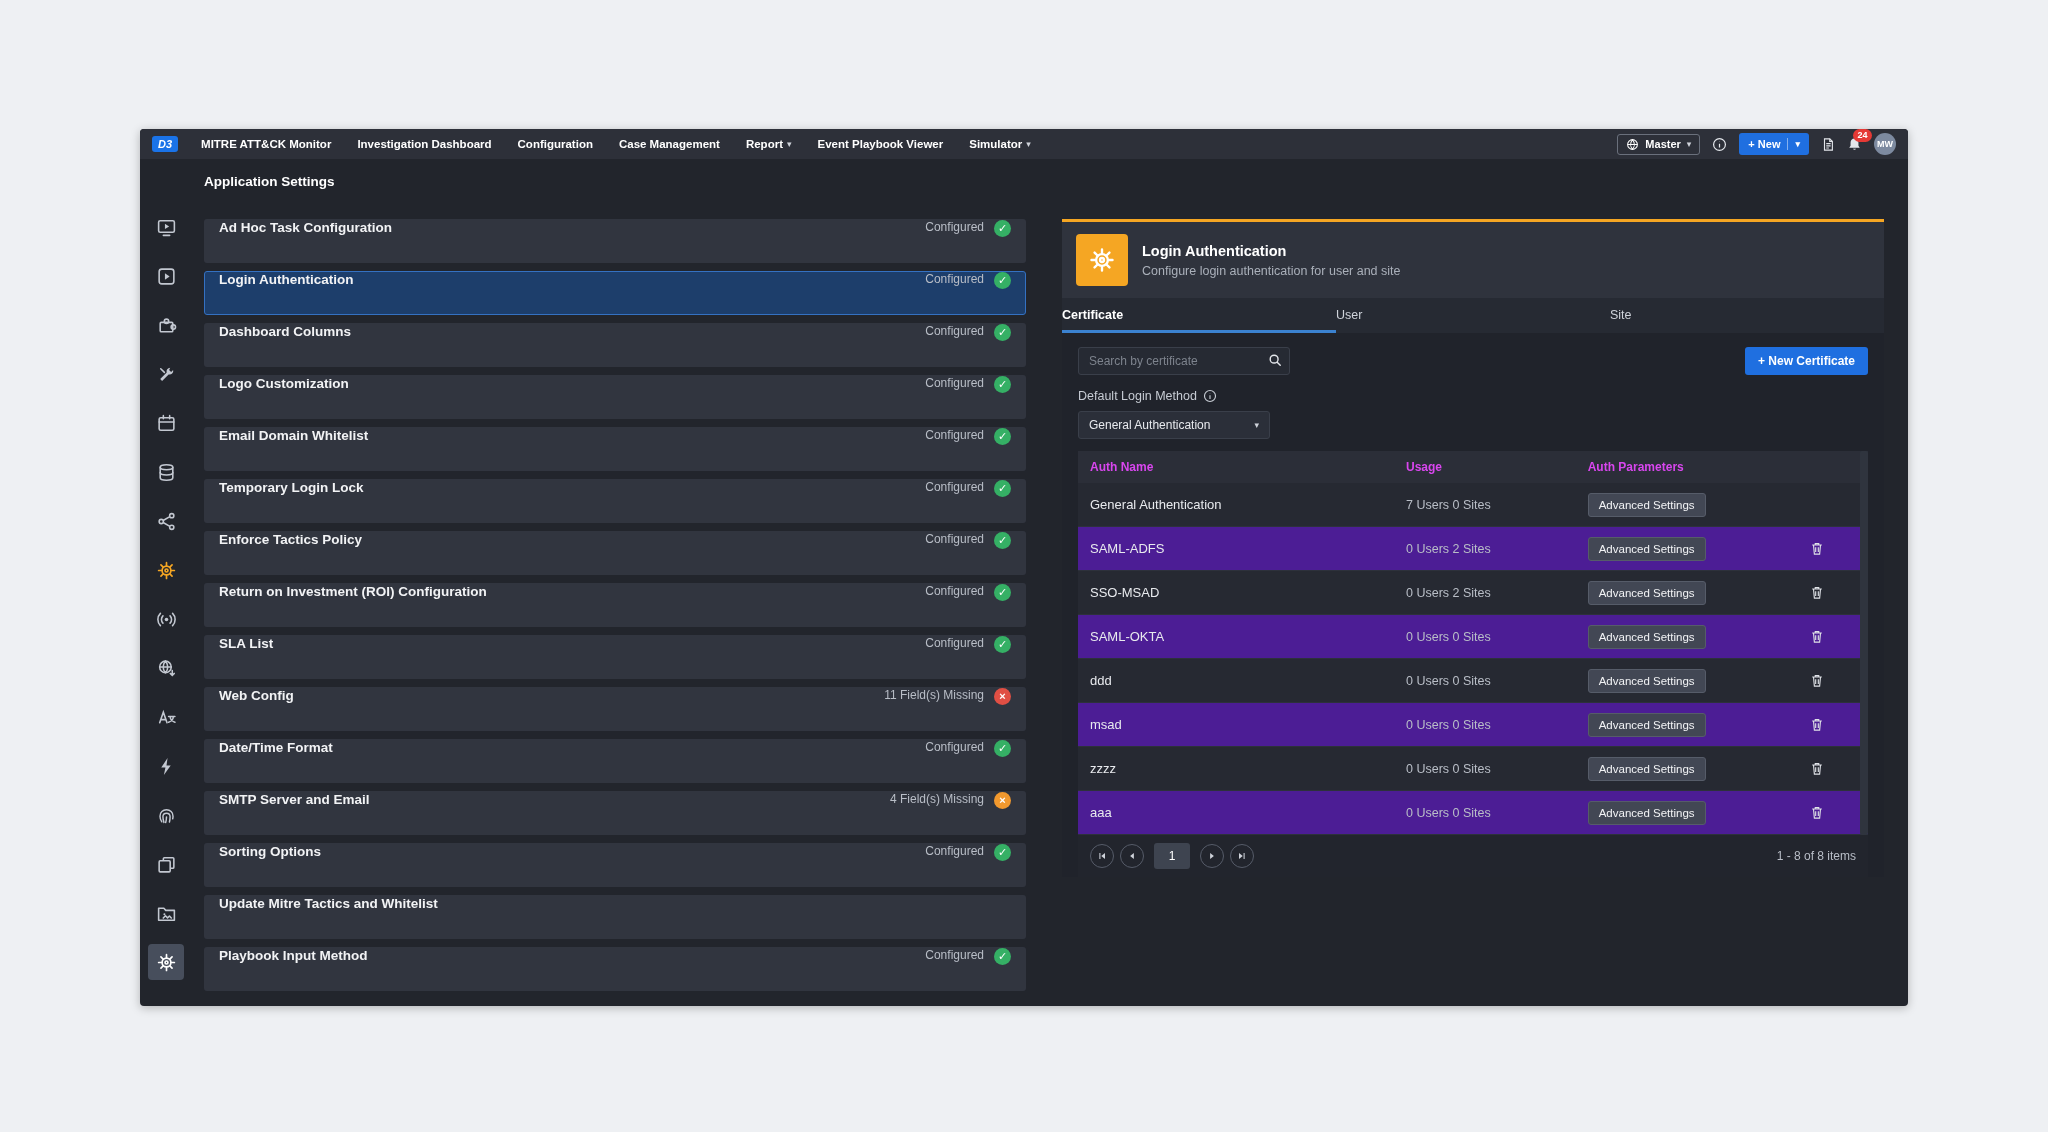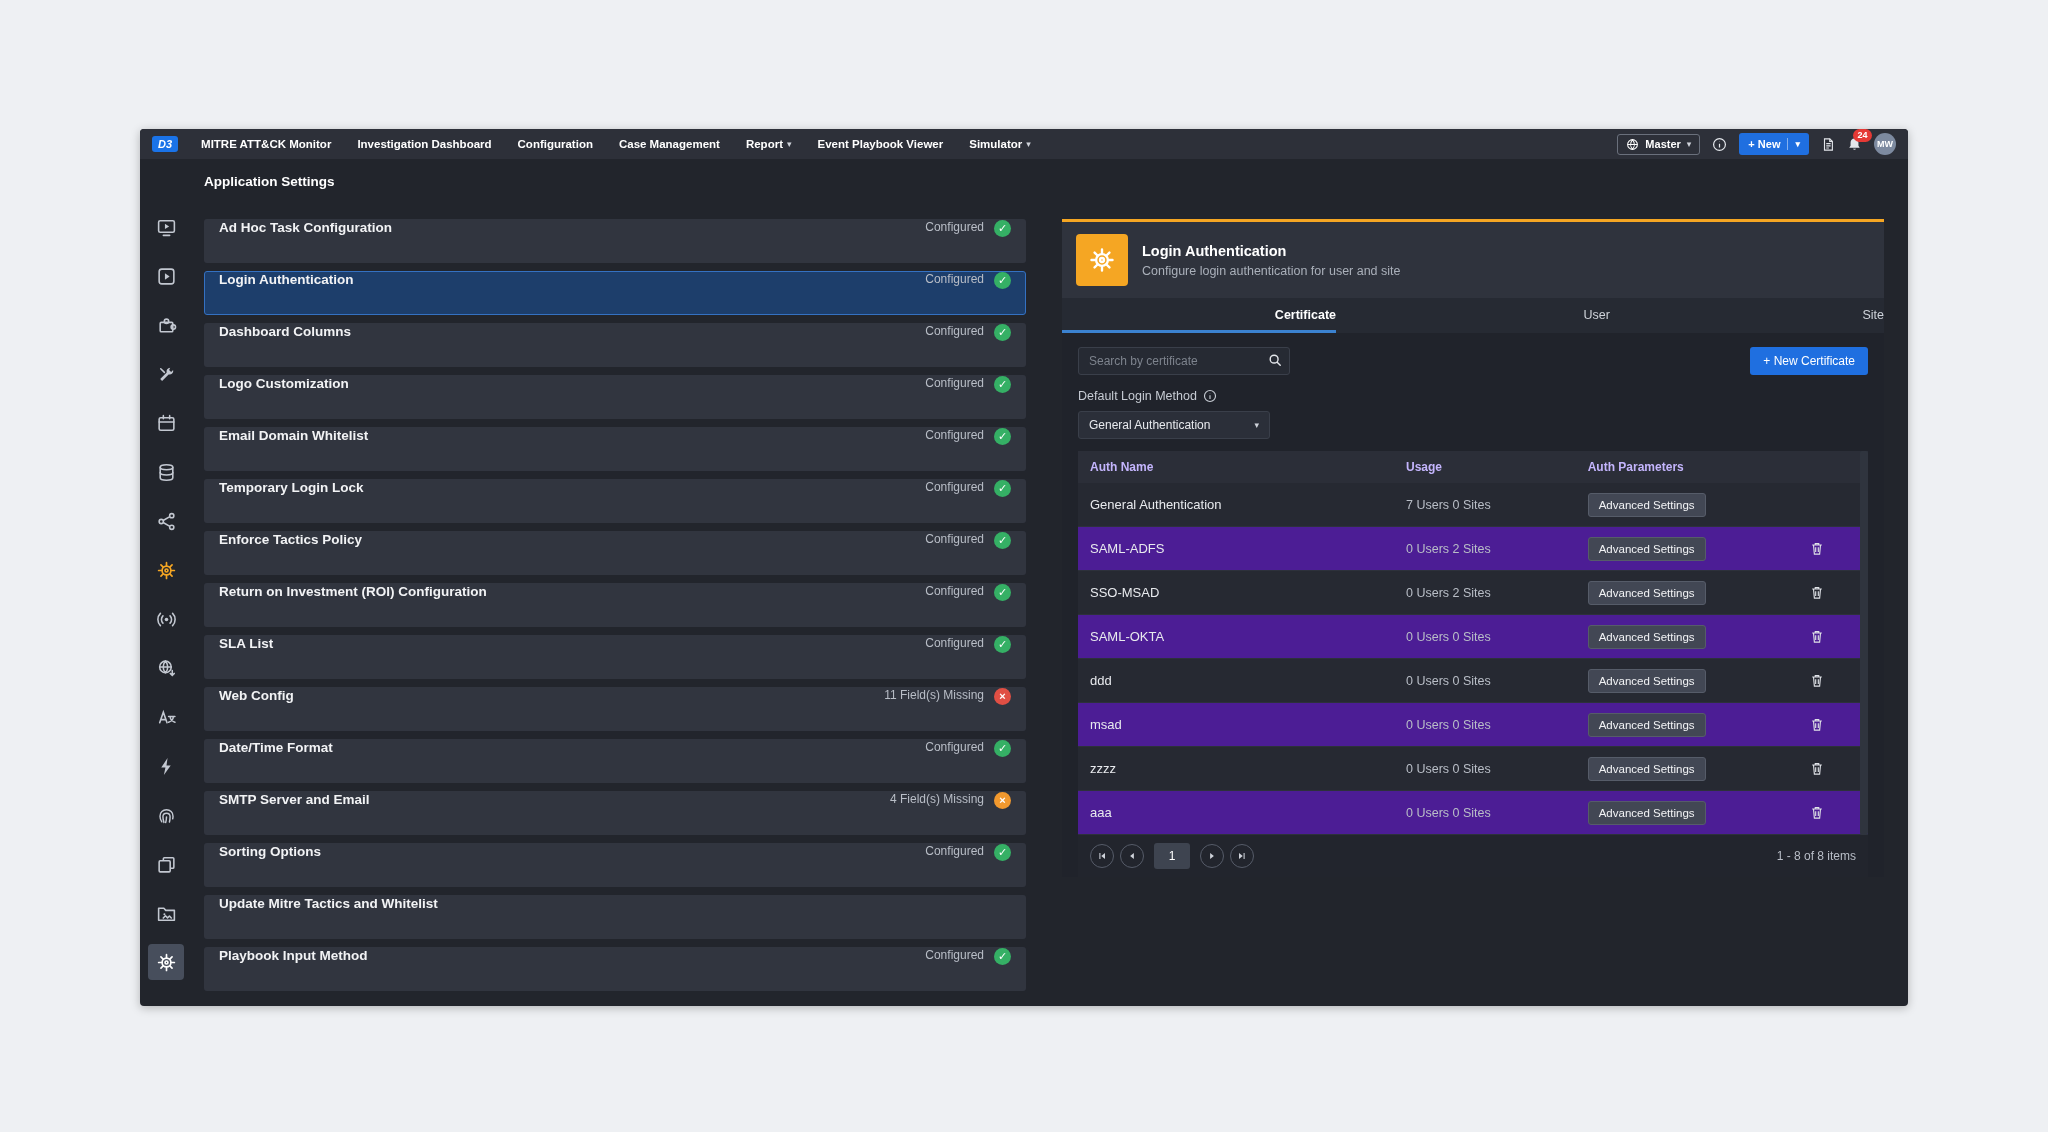--- a/index.html
+++ b/index.html
@@ -49,38 +49,38 @@
   .sicon.err { background:#e04f44; }
   .sicon.warn { background:#f2992e; }
   
   .right-panel { flex:1; align-self:flex-start; border-top:3px solid #f5a623; background:#20232b; display:flex; flex-direction:column; }
   .panel-header { background:#2f333d; display:flex; align-items:center; gap:14px; padding:12px 14px; }
   .panel-gear { width:52px; height:52px; border-radius:4px; background:#f5a623; display:flex; align-items:center; justify-content:center; color:#fff; flex:0 0 auto; }
   .panel-gear svg { width:28px; height:28px; }
   .panel-title { color:#fff; font-size:14.5px; font-weight:bold; margin-bottom:5px; }
   .panel-sub { color:#aab0ba; font-size:12.5px; }
   .tabs { display:flex; background:#262a33; }
-  .tab { flex:1; text-align:right; padding:10px 0 8px; font-size:12.5px; color:#cfd3da; border-bottom:3px solid transparent; cursor:pointer; }
+  .tab { flex:1; text-align:left; padding:10px 0 8px; font-size:12.5px; color:#cfd3da; border-bottom:3px solid transparent; cursor:pointer; }
   .tab.active { color:#fff; border-bottom-color:#3b82d0; font-weight:bold; }
   .panel-content { padding:14px 16px 0; }
   .content-toprow { display:flex; align-items:center; justify-content:space-between; }
   .search-wrap { position:relative; width:212px; }
   .search { width:100%; height:28px; background:#262a33; border:1px solid #3a3f4a; border-radius:3px; color:#e8eaee; font-size:12px; padding:0 30px 0 10px; outline:none; }
   .search::placeholder { color:#7d838d; }
   .search-icon { position:absolute; right:8px; top:6px; color:#e3e6eb; }
-  .newcert { background:#1f6fe0; color:#fff; font-size:12px; border:none; border-radius:3px; padding:7px 13px; font-weight:normal; cursor:pointer; }
+  .newcert { background:#1f6fe0; color:#fff; font-size:12px; border:none; border-radius:3px; padding:7px 13px; font-weight:bold; cursor:pointer; }
   .dlm-label { display:flex; align-items:center; gap:6px; color:#c7ccd4; font-size:12.5px; margin:14px 0 8px; }
   .dlm-label svg { color:#c7ccd4; }
   .dropdown { width:192px; height:28px; background:#2b2f39; border:1px solid #3a3f4a; border-radius:3px; display:flex; align-items:center; justify-content:space-between; padding:0 10px; color:#e8eaee; font-size:12px; cursor:pointer; }
   
   .table { margin-top:12px; position:relative; }
   .thead { display:flex; background:#2b2e38; height:32px; align-items:center; }
   .cell { padding:0 12px; }
   .c1 { width:40%; } .c2 { width:23%; } .c3 { width:24%; } .c4 { width:13%; display:flex; justify-content:center; }
-  .th { color:#c4b5fd; font-size:12px; font-weight:bold; }
+  .th { color:#d946ef; font-size:12px; font-weight:bold; }
   .trow { display:flex; align-items:center; height:44px; background:#4c1d95; border-bottom:1px solid #2d313b; }
   .trow.alt { background:#262932; }
   .td-name { color:#e8eaee; font-size:13px; }
   .td-usage { color:#b9bec7; font-size:12.5px; }
   .adv-btn { background:#424754; border:1px solid #565c69; color:#f2f3f5; font-size:11.5px; border-radius:3px; padding:5px 10px; cursor:pointer; font-family:inherit; }
   .trash { color:#dfe2e7; cursor:pointer; display:flex; }
   .rail { position:absolute; top:0; right:0; width:8px; height:100%; background:#2f343e; border-radius:2px; }
   
   .pagination { display:flex; align-items:center; gap:6px; background:#22252d; height:42px; padding:0 12px; }
   .pgbtn { width:24px; height:24px; border-radius:50%; border:1px solid #565c69; background:transparent; color:#cfd3da; display:flex; align-items:center; justify-content:center; cursor:pointer; padding:0; }

